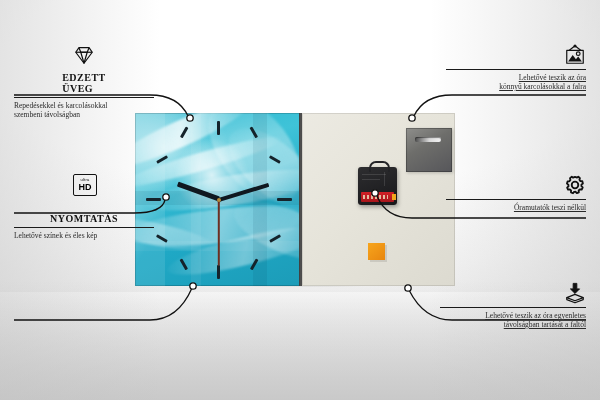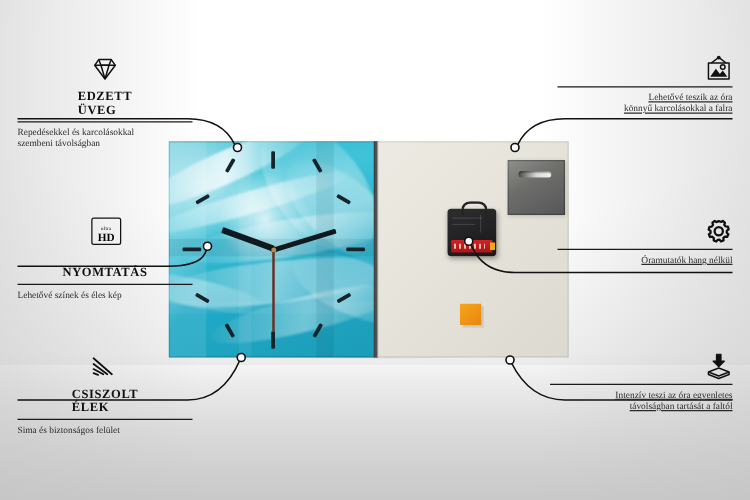--- a/index.html
+++ b/index.html
@@ -138,22 +138,22 @@
   .right .co-sub{text-align:right;text-decoration:underline;}
 
   .ico{width:22px;height:22px;flex:0 0 22px;display:block;}
   .ico svg{display:block;width:22px;height:22px;}
 
   
   .lines{position:absolute;inset:0;width:600px;height:400px;pointer-events:none;}
 
   .hdbox{
     width:22px;height:20px;border:1.4px solid #121212;border-radius:2px;
-    display:flex;flex-direction:column;align-items:center;justify-content:flex-end;
-    font-family:Liberation Serif, serif;line-height:1;
+    display:flex;flex-direction:column;align-items:center;justify-content:center;
+    font-family:Liberation Sans, sans-serif;line-height:1;
   }
   .hdbox .u{font-size:4px;letter-spacing:.2px;}
   .hdbox .h{font-size:9px;font-weight:bold;margin-top:1px;}
 </style>
 </head>
 <body>
 
 <div id="stage">
 
   <div class="bg-base"></div>
@@ -285,42 +285,20 @@
         <br>
         <span>NYOMTATÁS</span>
       </span>
     </div>
     <div class="co-rule"></div>
     <div class="co-sub">
       <span>Lehetővé színek és éles kép</span>
     </div>
   </div>
 
-  <div class="callout left" style="left:14px;top:282px;width:140px;">
-    <div class="co-head">
-      <span class="ico">
-        <svg viewBox="0 0 24 24">
-            <g fill="none" stroke="#111" stroke-width="1.5" stroke-linecap="round">
-          <path d="M2 5 L18 19"></path>
-              <path d="M2 10 L14 19"></path>
-              <path d="M2 14.5 L10.5 19"></path>
-              <path d="M2 18 L6 19.5"></path>
-        </g>
-          </svg>
-      </span>
-      <span class="co-title">
-        <span>CSISZOLT</span><br>
-        <span>ÉLEK</span>
-      </span>
-    </div>
-    <div class="co-rule"></div>
-    <div class="co-sub">
-      <span>Sima és biztonságos felület</span>
-    </div>
-  </div>
 
   <div class="callout right" style="left:446px;top:44px;width:140px;">
     <div class="co-head">
       <span class="ico">
         <svg viewBox="0 0 24 24">
             <g fill="none" stroke="#111" stroke-width="1.3" stroke-linejoin="round">
           <rect x="3" y="7" width="18" height="14"></rect>
           <path d="M12 2 L5.5 7 M12 2 L18.5 7"></path>
           <circle cx="12" cy="2.2" r="1"></circle>
           <path d="M4.5 19 L9.5 12 L13 16.5 L15.5 13.5 L19.5 19 Z" fill="#111" stroke="none"></path>
@@ -342,38 +320,38 @@
         <svg viewBox="0 0 24 24">
             <g fill="none" stroke="#111" stroke-width="2" stroke-linejoin="round">
           <path d="M12 3.2 L14.2 3.9 L15.6 2.9 L17.4 4.6 L16.8 6.3 L17.9 7.8 L20 7.9 L20.6 10.3 L19 11.6 L19 13.3 L20.4 14.7 L19.3 16.9 L17.3 16.7 L16 18 L16.2 20 L14 20.9 L12.7 19.4 L11 19.5 L9.8 21 L7.6 20 L7.7 18 L6.4 16.8 L4.4 17 L3.4 14.8 L4.9 13.4 L4.8 11.7 L3.2 10.5 L3.9 8.1 L5.9 8 L7 6.4 L6.5 4.5 L8.5 3 L9.9 4 Z"></path>
           <circle cx="12" cy="12" r="3.6"></circle>
         </g>
           </svg>
       </span>
     </div>
     <div class="co-rule"></div>
     <div class="co-sub">
-      <span>Óramutatók hang nélkül</span>
+      <span>Óramutatók teszi nélkül</span>
     </div>
   </div>
 
   <div class="callout right" style="left:440px;top:282px;width:146px;">
     <div class="co-head">
       <span class="ico">
         <svg viewBox="0 0 24 24">
           <g fill="#111" stroke="#111" stroke-width="1" stroke-linejoin="round">
             <path d="M10 1.5 h4 v6 h3 l-5 5 l-5 -5 h3 z"></path>
           </g>
           <g fill="none" stroke="#111" stroke-width="1.3" stroke-linejoin="round">
             <path d="M12 13.5 L3 17 L12 20.5 L21 17 Z"></path>
             <path d="M3 17 v2.2 L12 22.7 L21 19.2 V17"></path>
           </g>
         </svg>
       </span>
     </div>
     <div class="co-rule"></div>
     <div class="co-sub">
-      <span>Intenzív teszi az óra egyenletes</span><br>
+      <span>Lehetővé teszik az óra egyenletes</span><br>
       <span>távolságban tartását a faltól</span>
     </div>
   </div>
 
 </div>
 
 </body></html>

